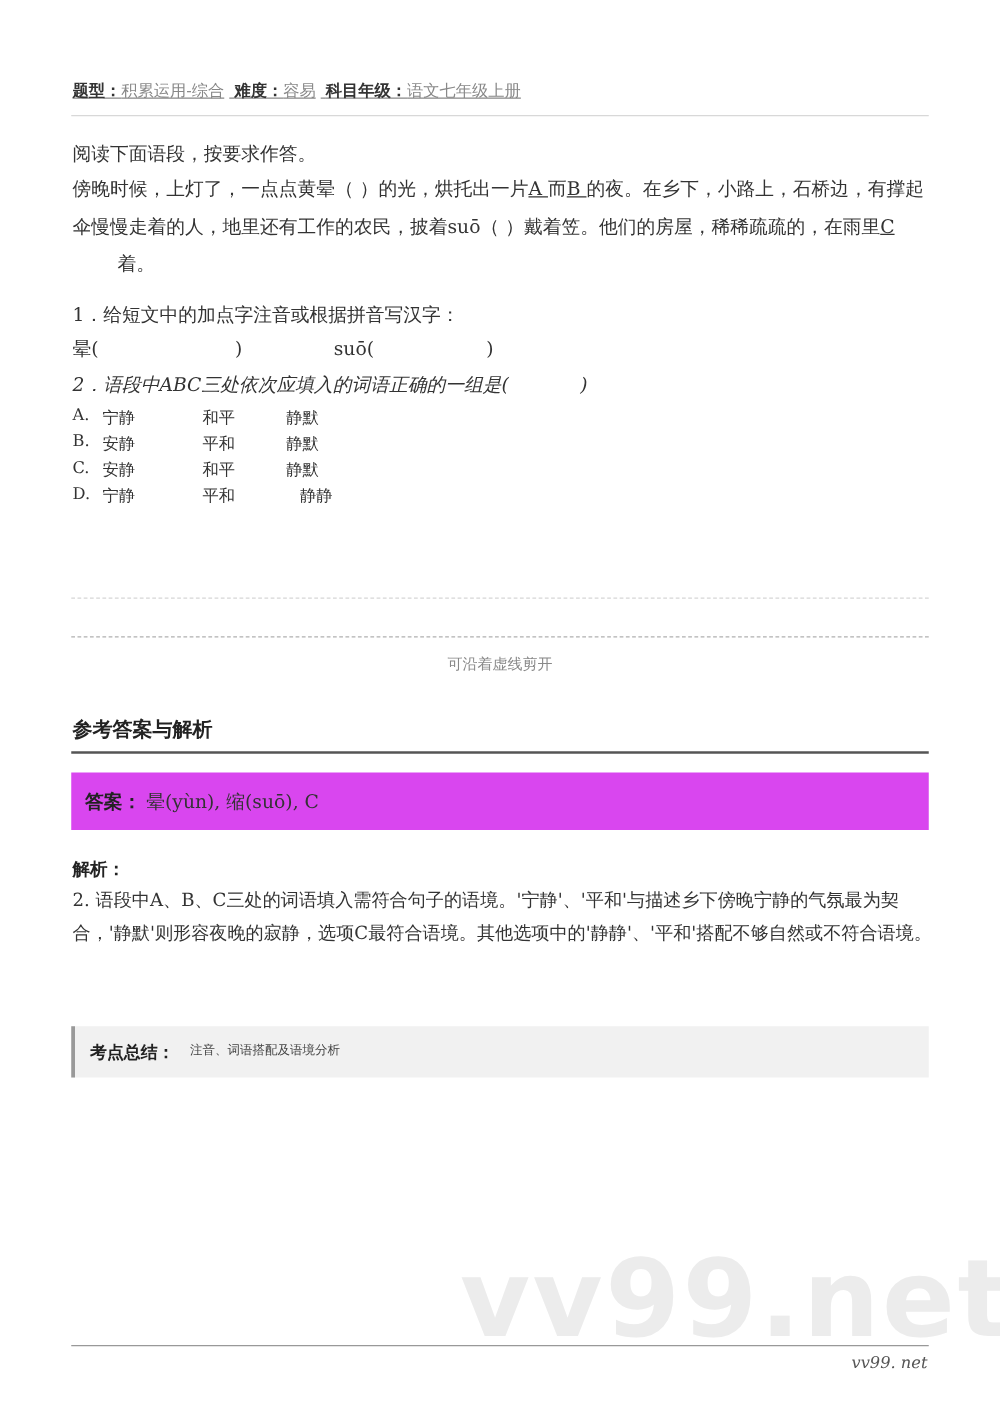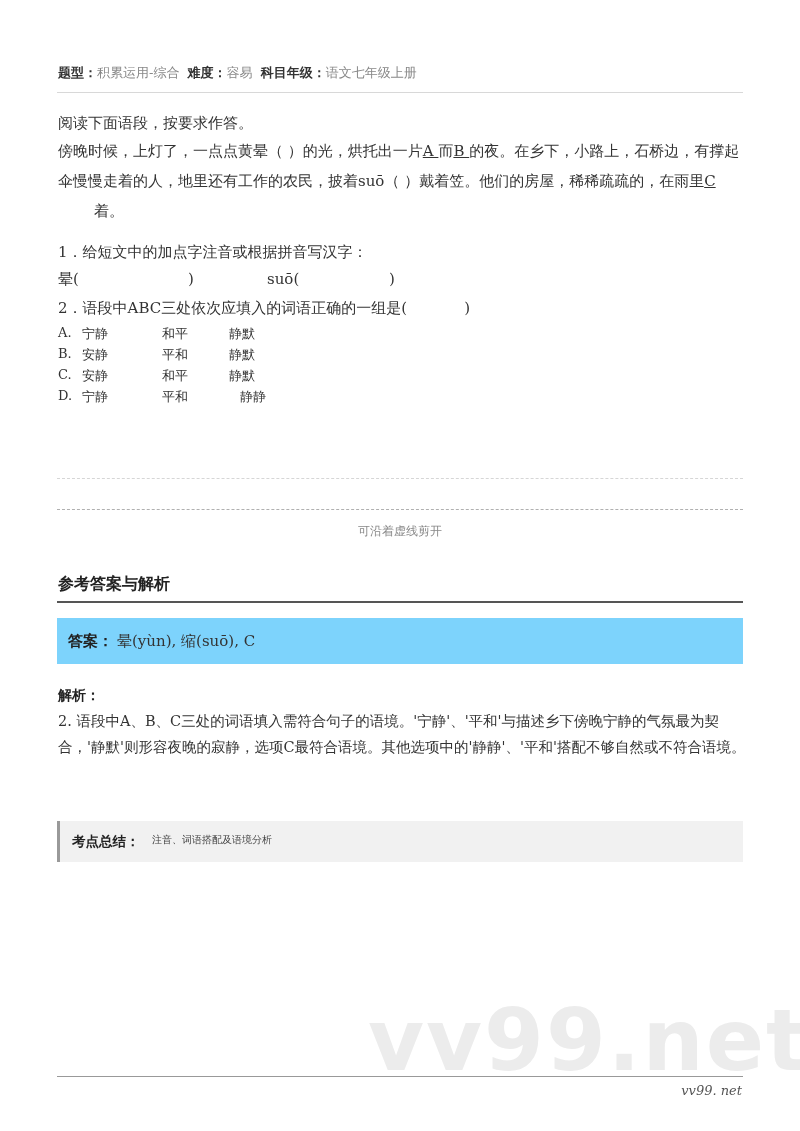--- a/index.html
+++ b/index.html
@@ -1,38 +1,38 @@
 <!DOCTYPE html>
 <html><head>
 <meta charset="utf-8">
 <style>
   html, body { margin: 0; padding: 0; background: #ffffff; }
   body { width: 800px; height: 1131px; position: relative; overflow: hidden;
          font-family: "DejaVu Serif", "Liberation Serif", serif; color: #222; }
   .abs { position: absolute; }
-  .meta { left: 58px; top: 64px; font-size: 13px; color: #888; white-space: nowrap; }
+  .meta { left: 58px; top: 64px; font-size: 13px; color: #888; white-space: nowrap; text-decoration: underline; }
   .meta b { color: #333; font-family: "DejaVu Sans", sans-serif; font-weight: bold; }
   .meta .v { margin-right: 4px; }
   .hr-top { left: 57px; top: 92px; width: 686px; height: 1px; background: #d8d8d8; }
   .intro { left: 58px; top: 114px; font-size: 15px; color: #333; }
   .passage { left: 58px; top: 136px; width: 690px; font-size: 15px; line-height: 30px; color: #333; }
   .u { text-decoration: underline; }
   .q1 { left: 58px; top: 243px; font-size: 15px; color: #333; }
   .q1-row { left: 58px; top: 270px; font-size: 15px; color: #333; }
   .q1-row span { position: absolute; white-space: pre; }
-  .q2 { left: 58px; top: 299px; font-size: 15px; color: #333; white-space: pre; }
+  .q2 { left: 58px; top: 299px; font-size: 15px; color: #333; white-space: pre; font-style: italic; }
   .opts { left: 58px; top: 325px; font-size: 13px; color: #333; }
   .opt { height: 21px; position: relative; width: 300px; }
   .opt span { position: absolute; top: 0; }
   .dash1 { left: 57px; top: 478px; width: 686px; border-top: 1px dashed #d6d6d6; }
   .dash2 { left: 57px; top: 509px; width: 686px; border-top: 1px dashed #b0b0b0; }
   .cut { left: 0; width: 800px; top: 523px; text-align: center; font-size: 12px; color: #888; }
   .sec-title { left: 58px; top: 574px; font-size: 16px; font-weight: bold; color: #222; font-family: "DejaVu Sans", sans-serif; }
   .sec-line { left: 57px; top: 601px; width: 686px; height: 2px; background: #555; }
-  .ans-box { left: 57px; top: 618px; width: 686px; height: 46px; background: #7dd3fc; }
+  .ans-box { left: 57px; top: 618px; width: 686px; height: 46px; background: #d946ef; }
   .ans-box .lbl { position: absolute; left: 11px; top: 14px; font-size: 15px; font-weight: bold; font-family: "DejaVu Sans", sans-serif; color: #222; }
   .ans-box .val { position: absolute; left: 60px; top: 14px; font-size: 15px; color: #333; }
   .jx-title { left: 58px; top: 687px; font-size: 14px; font-weight: bold; font-family: "DejaVu Sans", sans-serif; color: #222; }
   .jx-body { left: 58px; top: 708px; width: 690px; font-size: 14.5px; line-height: 26px; color: #333; }
   .kd-box { left: 57px; top: 821px; width: 686px; height: 41px; background: #f1f1f1; border-left: 3px solid #999; box-sizing: border-box; }
   .kd-box .lbl { position: absolute; left: 12px; top: 12px; font-size: 13.5px; font-weight: bold; font-family: "DejaVu Sans", sans-serif; color: #222; text-align: right; }
   .kd-box .val { position: absolute; left: 92px; top: 12px; font-size: 10px; color: #444; }
   .watermark { left: 368px; top: 990px; font-size: 86px; font-weight: bold; color: #ececec; font-family: "DejaVu Sans", sans-serif; letter-spacing: 2px; }
   .foot-line { left: 57px; top: 1076px; width: 686px; height: 1px; background: #999; }
   .foot-text { right: 58px; top: 1083px; font-size: 13px; font-style: italic; color: #555; }

